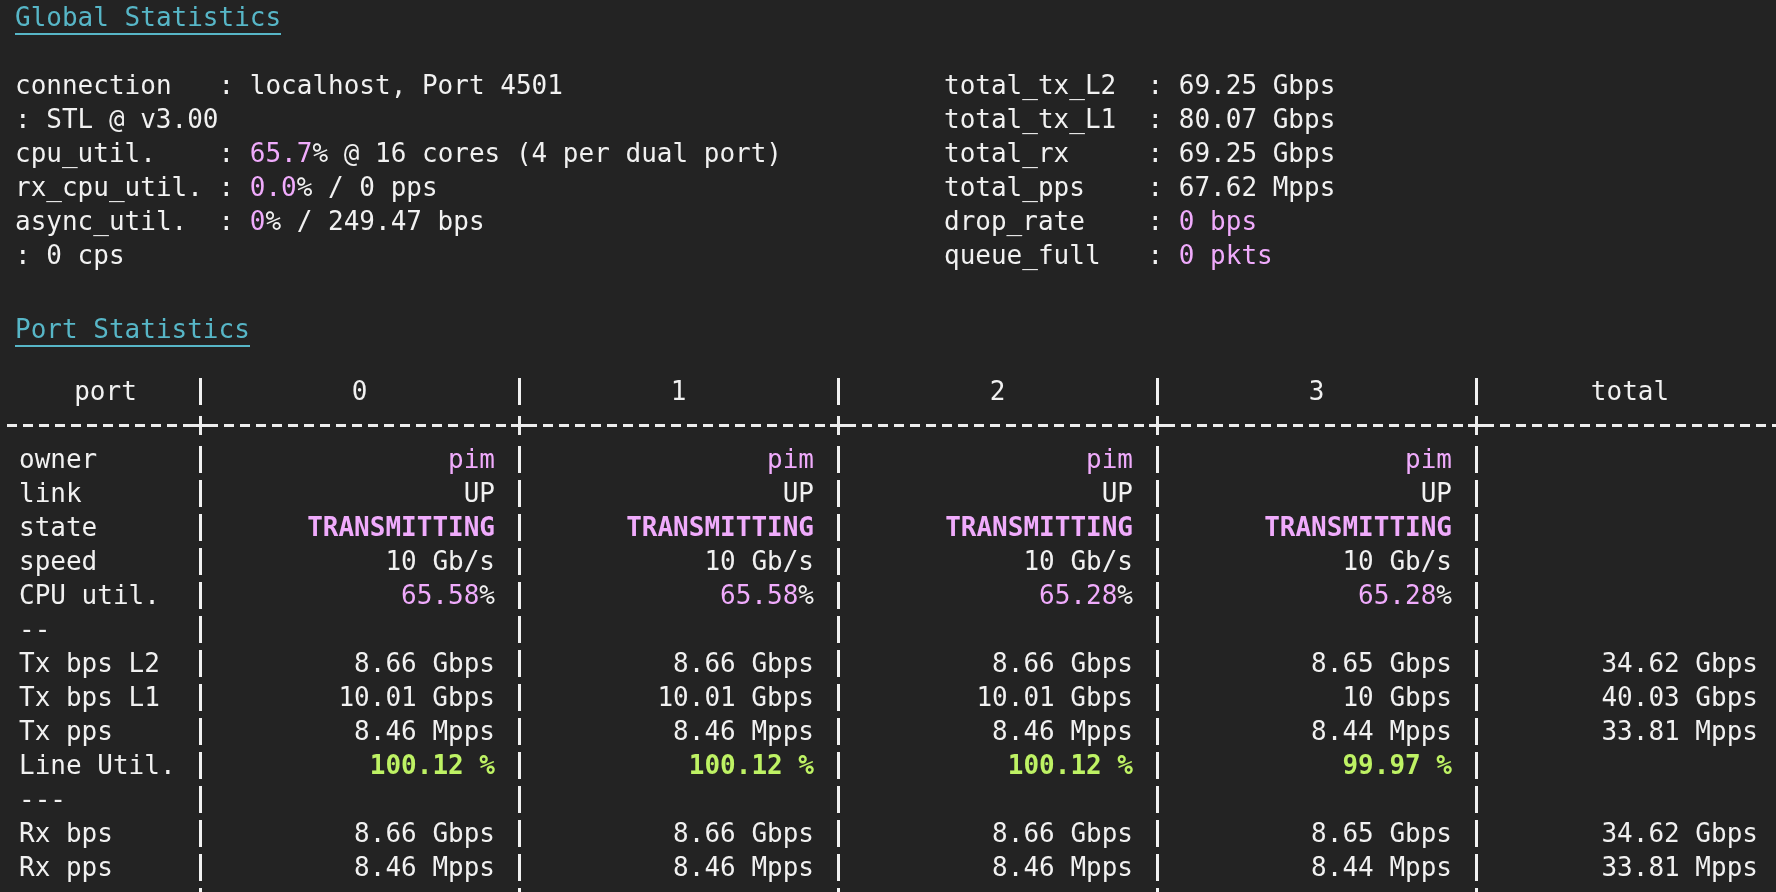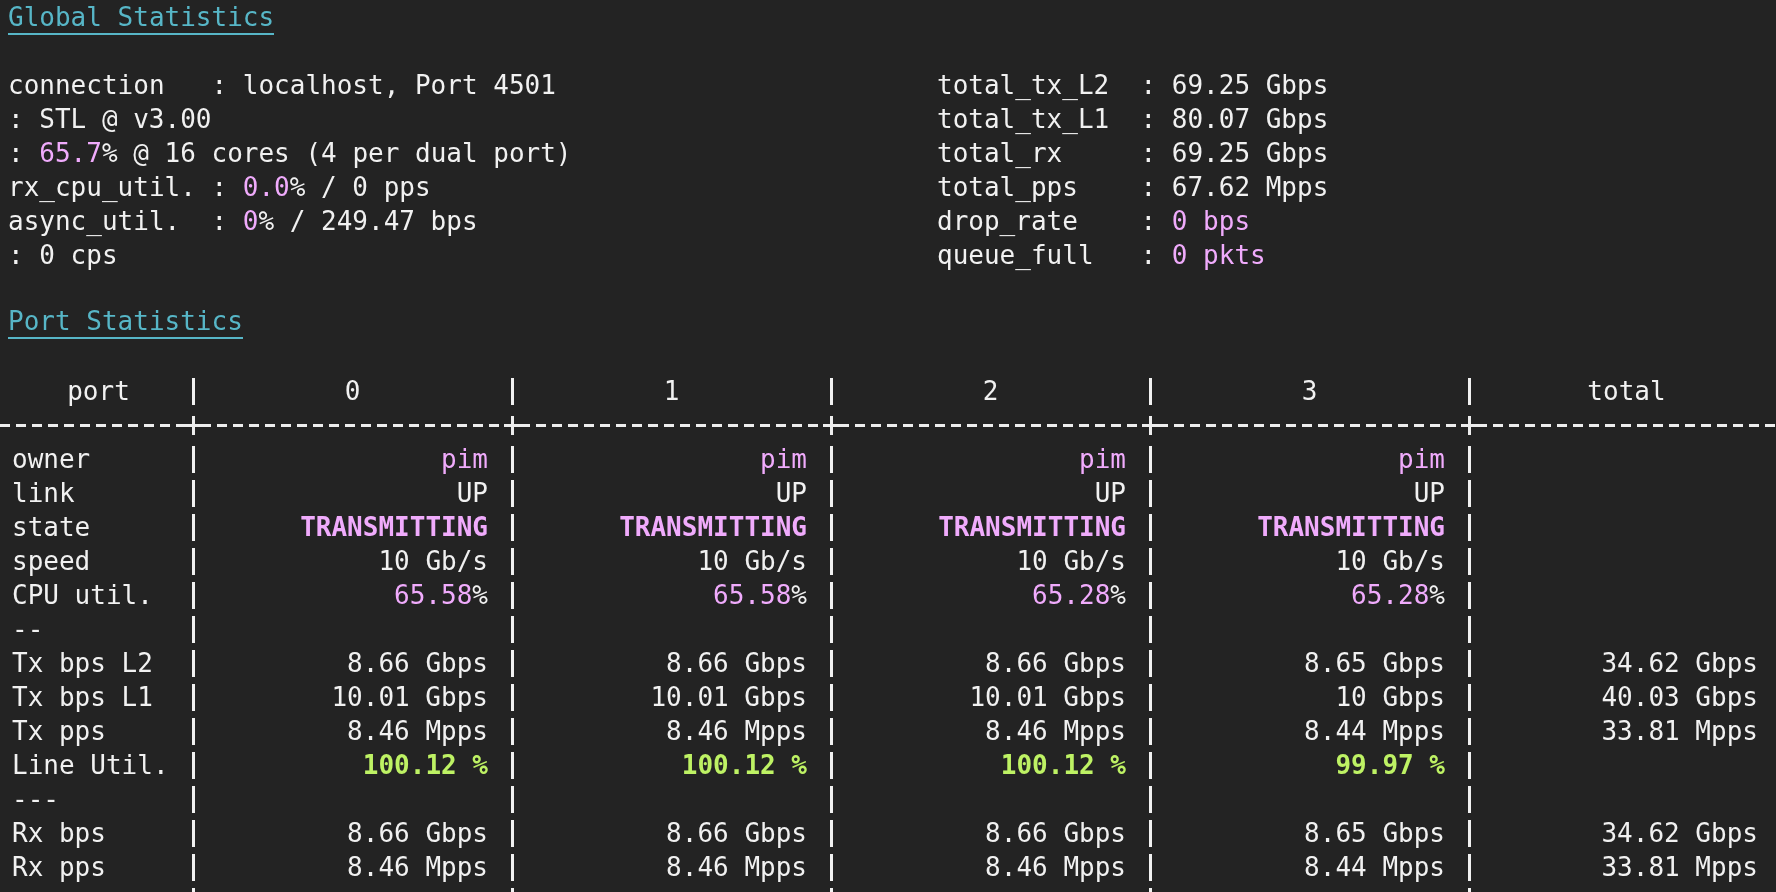--- a/index.html
+++ b/index.html
@@ -4,21 +4,21 @@
 <style>
   html,body{margin:0;padding:0;}
   body{
     width:1776px;height:892px;overflow:hidden;
     background:#232323;
     font-family:"DejaVu Sans Mono","Liberation Mono",monospace;
     font-size:26px;line-height:34px;
     color:#f1f1f1;
     position:relative;
   }
-  .abs{position:absolute;}
+  .abs{position:absolute;margin-left:7px;}
   .heading{
     color:#57b6c7;
     border-bottom:2px solid #57b6c7;
     display:inline-block;
     line-height:32px;
     white-space:pre;
   }
   
   .grow{height:34px;white-space:pre;display:flex;}
   .glabel{display:inline-block;width:13ch;white-space:pre;}
@@ -55,21 +55,21 @@
 </div>
 
 <div class="abs" style="top:68px;left:8px;">
   <div class="grow">
     <span class="glabel">connection</span><span class="gcolon">:</span><span class="green"></span><span>localhost, Port 4501</span>
   </div>
   <div class="grow">
     <span class="gcolon">:</span><span class="green"></span><span>STL @ v3.00</span>
   </div>
   <div class="grow">
-    <span class="gcolon">:</span><span class="green">65.7</span><span>% @ 16 cores (4 per dual port)</span>
+    <span class="glabel">cpu_util.</span><span class="gcolon">:</span><span class="green">65.7</span><span>% @ 16 cores (4 per dual port)</span>
   </div>
   <div class="grow">
     <span class="glabel">rx_cpu_util.</span><span class="gcolon">:</span><span class="green">0.0</span><span>% / 0 pps</span>
   </div>
   <div class="grow">
     <span class="glabel">async_util.</span><span class="gcolon">:</span><span class="green">0</span><span>% / 249.47 bps</span>
   </div>
   <div class="grow">
     <span class="gcolon">:</span><span class="green"></span><span>0 cps</span>
   </div>
@@ -89,21 +89,21 @@
     <span class="glabel">total_pps</span><span class="gcolon">:</span><span class="green"></span><span>67.62 Mpps</span>
   </div>
   <div class="grow">
     <span class="glabel">drop_rate</span><span class="gcolon">:</span><span class="green">0 bps</span><span></span>
   </div>
   <div class="grow">
     <span class="glabel">queue_full</span><span class="gcolon">:</span><span class="green">0 pkts</span><span></span>
   </div>
 </div>
 
-<div class="abs" style="top:304px;left:8px;">
+<div class="abs" style="top:312px;left:8px;">
   <span class="heading">Port Statistics</span>
 </div>
 
 <div class="abs ptable" style="top:374px;">
 
   <div class="trow">
     <span class="cl chdr">port</span>
     <span class="pipe"></span>
     <span class="cv chdr">0</span>
     <span class="pipe"></span>

